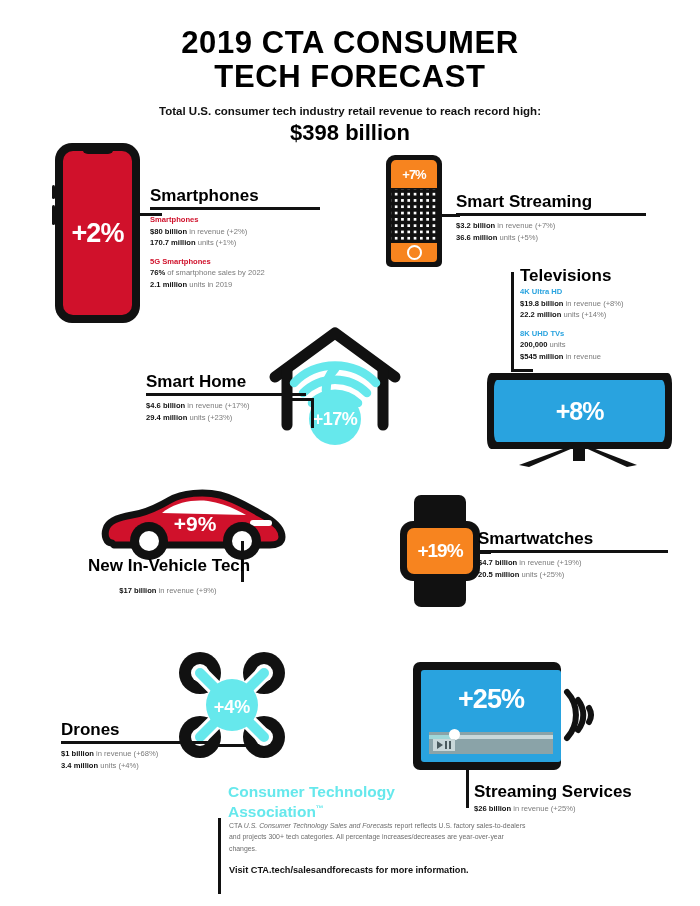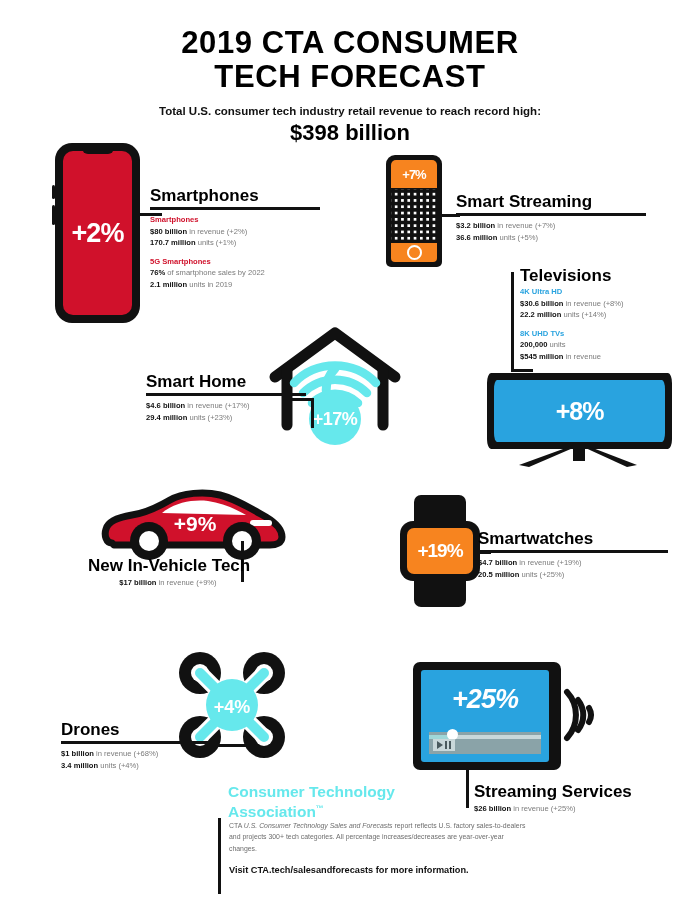--- a/index.html
+++ b/index.html
@@ -127,21 +127,21 @@
 
   
   .drone{position:absolute;left:172px;top:645px;width:120px;height:120px;}
 
   
   .stream{position:absolute;left:413px;top:662px;width:180px;height:118px;}
   .stream .frame{
     position:absolute;left:0;top:0;width:148px;height:108px;background:#111;border-radius:7px;
   }
   .stream .scr{
-    position:absolute;left:8px;top:8px;width:128px;height:92px;background:#29A3DF;border-radius:3px;font-style:italic;
+    position:absolute;left:8px;top:8px;width:140px;height:92px;background:#29A3DF;border-radius:3px;
   }
   .stream .pctwrap{
     position:absolute;left:0;right:0;top:14px;text-align:center;
   }
   .stream .bar{
     position:absolute;left:8px;right:8px;bottom:8px;height:22px;background:#8aa3a8;
   }
   .stream .progress{
     position:absolute;left:0;top:3px;height:4px;width:100%;background:#c9d8da;
   }
@@ -224,21 +224,21 @@
     <div class="hd">Smart Streaming</div>
     <div class="rule"></div>
     <div class="ln"><b>$3.2 billion</b><span> in revenue (+7%)</span></div>
     <div class="ln"><b>36.6 million</b><span> units (+5%)</span></div>
   </div>
 
   <div class="vtick" style="left:511px;top:272px;height:100px;"></div>
   <div class="blk" style="left:520px;top:266px;width:180px;">
     <div class="hd">Televisions</div>
     <div class="sub blue" style="margin-top:1px;">4K Ultra HD</div>
-    <div class="ln"><b>$30.6 billion</b><span> in revenue (+8%)</span></div>
+    <div class="ln"><b>$19.8 billion</b><span> in revenue (+8%)</span></div>
     <div class="ln"><b>22.2 million</b><span> units (+14%)</span></div>
     <div class="gap"></div>
     <div class="sub blue">8K UHD TVs</div>
     <div class="ln"><b>200,000</b><span> units</span></div>
     <div class="ln"><b>$545 million</b><span> in revenue</span></div>
   </div>
   <div class="htick" style="left:511px;top:369px;width:22px;"></div>
   <div class="tv">
     <div class="bezel"></div>
     <div class="scr">
@@ -280,21 +280,21 @@
       <circle cx="49" cy="54" r="19" fill="#111"></circle>
       <circle cx="49" cy="54" r="10" fill="#fff"></circle>
       <circle cx="142" cy="54" r="19" fill="#111"></circle>
       <circle cx="142" cy="54" r="10" fill="#fff"></circle>
       <text x="95" y="44" font-family="Liberation Sans, sans-serif" font-size="21" font-weight="bold" fill="#fff" text-anchor="middle">+9%</text>
     </svg>
   </div>
   <div class="vtick" style="left:241px;top:541px;height:41px;"></div>
   <div class="blk" style="left:88px;top:556px;width:160px;text-align:center;">
     <div class="hd">New In-Vehicle Tech</div>
-    <div class="ln" style="margin-top:2px;"><b>$17 billion</b><span> in revenue (+9%)</span></div>
+    <div class="ln" style="margin-top:10px;"><b>$17 billion</b><span> in revenue (+9%)</span></div>
   </div>
 
   <div class="watch">
     <div class="strap" style="top:0;"></div>
     <div class="strap" style="bottom:0;"></div>
     <div class="case"></div>
     <div class="face">
       <span class="pct" style="font-size:19px;">+19%</span>
     </div>
   </div>

